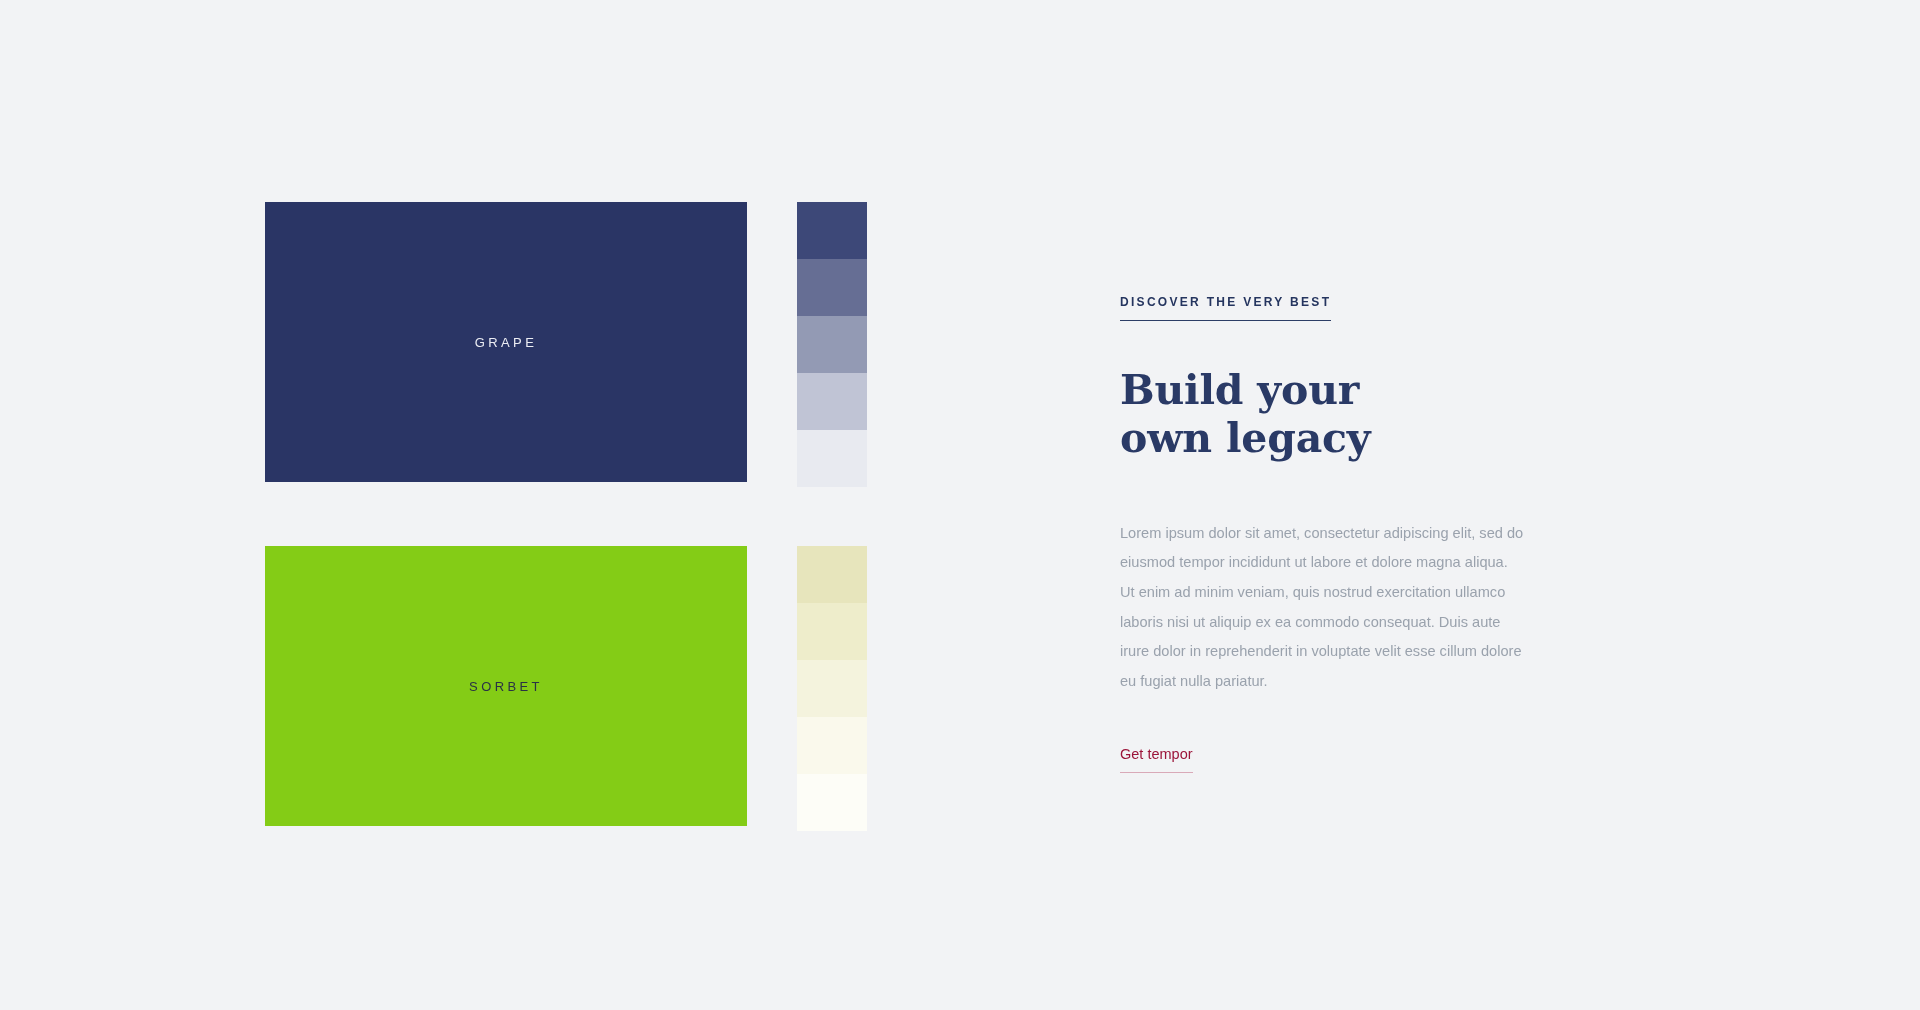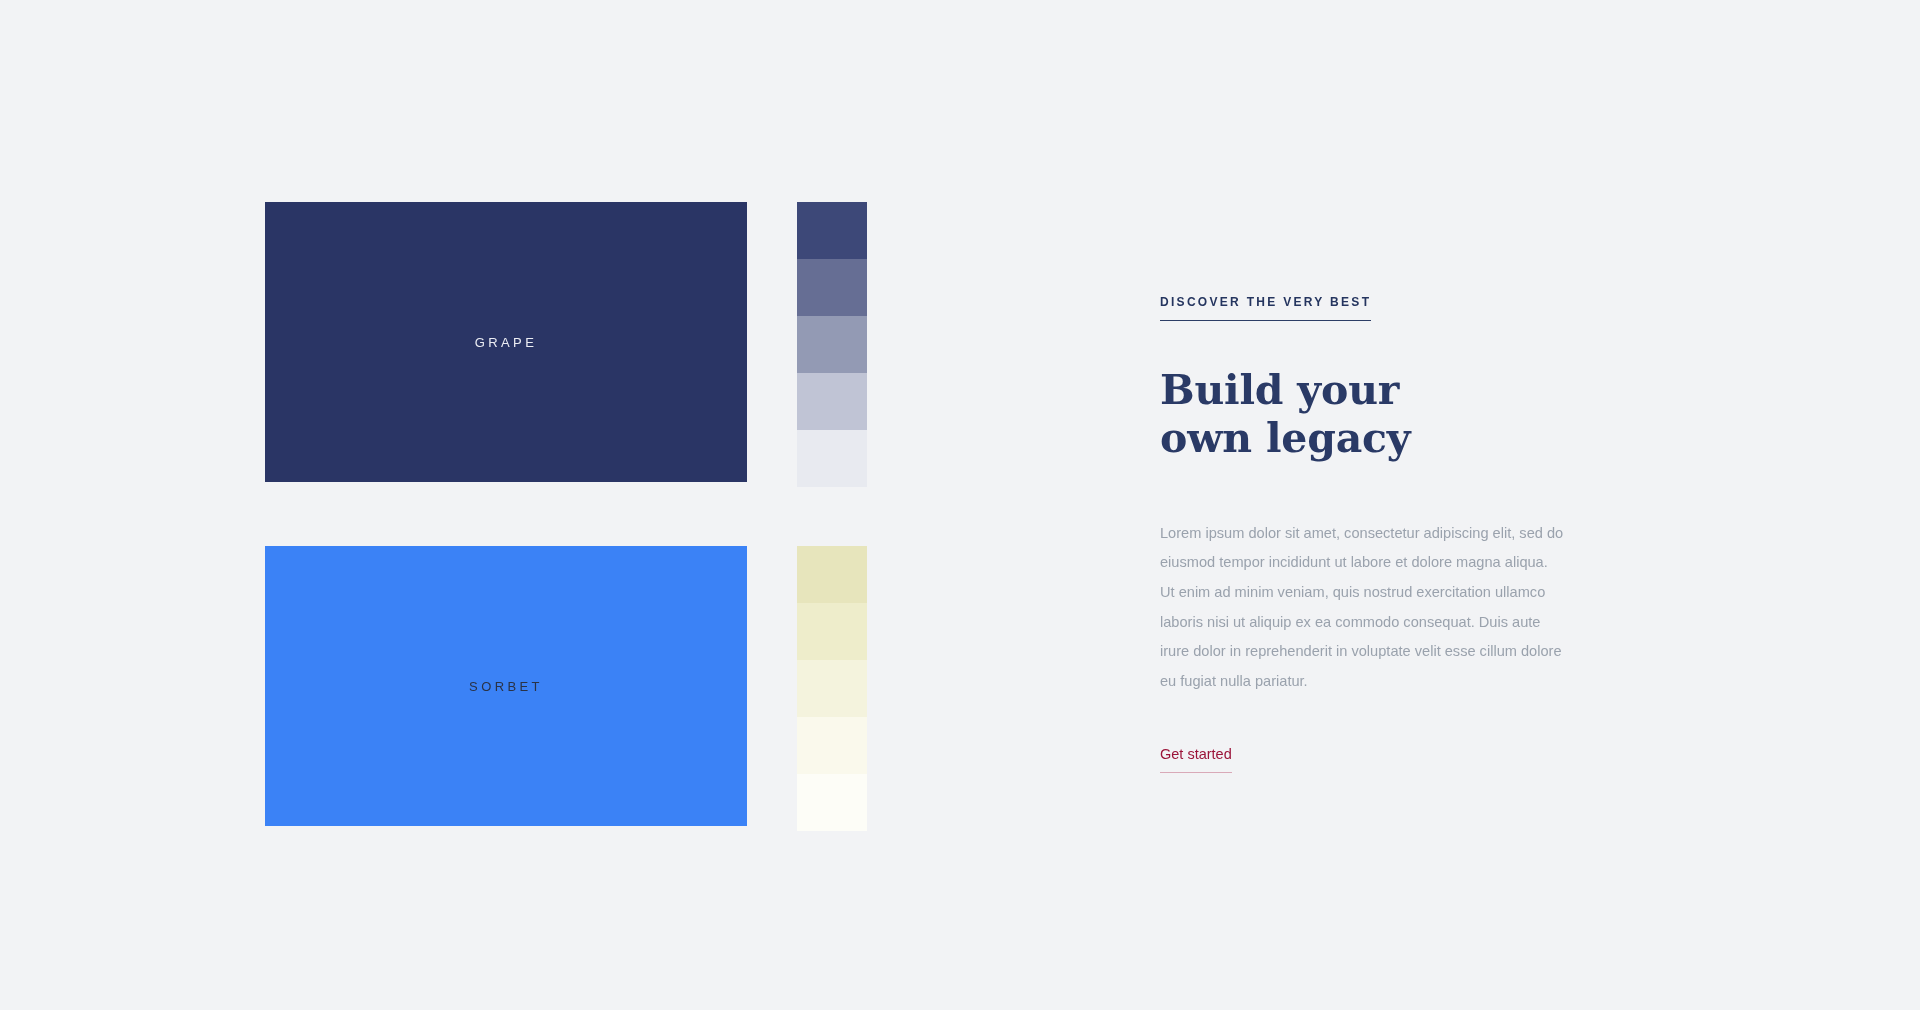--- a/index.html
+++ b/index.html
@@ -28,21 +28,21 @@
     font-weight:400;
   }
   .tint-strip {
     position:absolute; right:0; top:0;
     width:70px; height:285px;
     display:flex; flex-direction:column;
   }
   .tint-strip > div { flex:1 1 0; }
 
   
-  .content { position:absolute; left:1160px; top:292px; width:420px; }
+  .content { position:absolute; left:1120px; top:292px; width:420px; }
 
   .eyebrow {
     font-size:12px;
     font-weight:700;
     letter-spacing:2.3px;
     color:#25355f;
     padding-bottom:11px;
     border-bottom:1.6px solid #2c3d66;
     display:inline-block;
   }
@@ -90,21 +90,21 @@
       <div class="tint-strip">
         <div style="background: rgb(61, 72, 120);"></div>
         <div style="background: rgb(102, 110, 148);"></div>
         <div style="background: rgb(147, 154, 180);"></div>
         <div style="background: rgb(192, 196, 213);"></div>
         <div style="background: rgb(232, 234, 240);"></div>
       </div>
     </div>
 
     <div class="swatch-card">
-      <div class="swatch-base" style="background: #3b82f6;">
+      <div class="swatch-base" style="background: #84cc16;">
         <span class="swatch-name" style="color: rgb(42, 50, 70);">SORBET</span>
       </div>
       <div class="tint-strip">
         <div style="background: rgb(231, 229, 188);"></div>
         <div style="background: rgb(238, 237, 203);"></div>
         <div style="background: rgb(244, 243, 221);"></div>
         <div style="background: rgb(250, 249, 236);"></div>
         <div style="background: rgb(253, 253, 247);"></div>
       </div>
     </div>
@@ -113,18 +113,18 @@
 
   <div class="content">
 
     <div class="eyebrow" style="color: rgb(37, 53, 95);">DISCOVER THE VERY BEST</div>
 
     <h1 class="headline" style="color: rgb(42, 58, 102);">Build your own legacy</h1>
 
     <p class="body-copy" style="color: rgb(154, 162, 173);">Lorem ipsum dolor sit amet, consectetur adipiscing elit, sed do eiusmod tempor incididunt ut labore et dolore magna aliqua. Ut enim ad minim veniam, quis nostrud exercitation ullamco laboris nisi ut aliquip ex ea commodo consequat. Duis aute irure dolor in reprehenderit in voluptate velit esse cillum dolore eu fugiat nulla pariatur.</p>
 
     <div class="cta">
-      <a href="#" class="cta-link" style="color: rgb(155, 20, 57); border-bottom-color: rgb(217, 169, 184);">Get started</a>
+      <a href="#" class="cta-link" style="color: rgb(155, 20, 57); border-bottom-color: rgb(217, 169, 184);">Get tempor</a>
     </div>
 
   </div>
 
 </div>
 
 </body></html>

